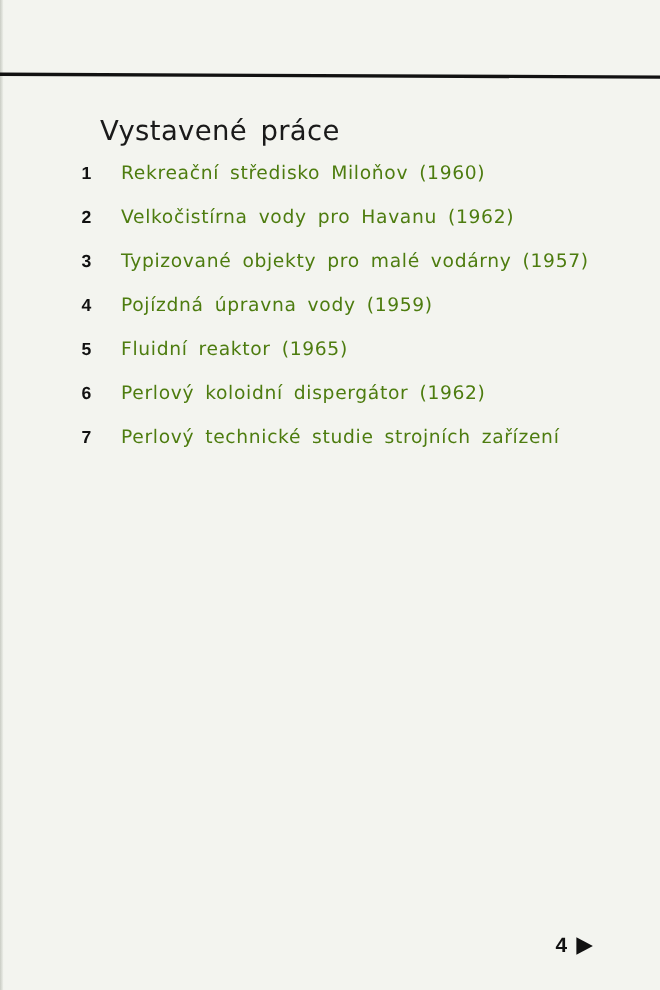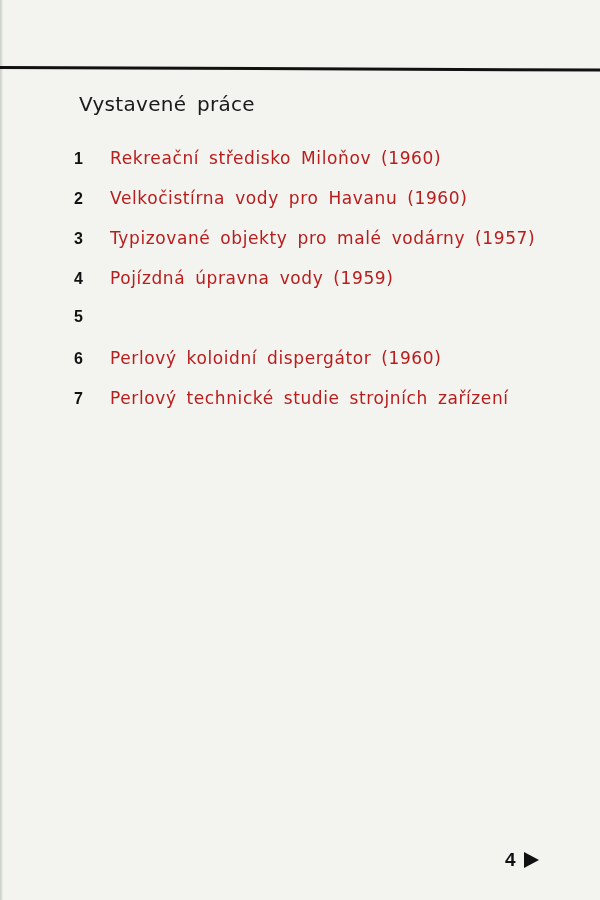--- a/index.html
+++ b/index.html
@@ -28,25 +28,25 @@
       width: 600px;
       height: 3px;
       background: #111;
       transform: rotate(0.25deg);
       transform-origin: left center;
     }
     .title {
       position: absolute;
       left: 79px;
       top: 92px;
-      font-size: 20px;
+      font-size: 25px;
       font-weight: normal;
       letter-spacing: 0.3px;
       word-spacing: 4px;
-      margin: 0;
+      margin: 12px;
       color: #1a1a1a;
     }
     .works-list {
       position: absolute;
       left: 74px;
       top: 148px;
       margin: 0;
       padding: 0;
       list-style: none;
     }
@@ -60,21 +60,21 @@
     }
     .work-num {
       display: inline-block;
       width: 36px;
       font-family: "Liberation Sans", sans-serif;
       font-weight: bold;
       font-size: 16px;
       color: #111;
     }
     .work-title {
-      color: #b91c1c;
+      color: #4d7c0f;
     }
     .page-footer {
       position: absolute;
       left: 505px;
       top: 849px;
       display: flex;
       align-items: center;
       gap: 8px;
     }
     .page-number {
@@ -100,36 +100,37 @@
 
 <h1 class="title">Vystavené práce</h1>
 
 <ul class="works-list">
   <li class="work-item">
     <span class="work-num">1</span>
     <span class="work-title">Rekreační středisko Miloňov (1960)</span>
   </li>
   <li class="work-item">
     <span class="work-num">2</span>
-    <span class="work-title">Velkočistírna vody pro Havanu (1960)</span>
+    <span class="work-title">Velkočistírna vody pro Havanu (1962)</span>
   </li>
   <li class="work-item">
     <span class="work-num">3</span>
     <span class="work-title">Typizované objekty pro malé vodárny (1957)</span>
   </li>
   <li class="work-item">
     <span class="work-num">4</span>
     <span class="work-title">Pojízdná úpravna vody (1959)</span>
   </li>
   <li class="work-item">
     <span class="work-num">5</span>
+    <span class="work-title">Fluidní reaktor (1965)</span>
   </li>
   <li class="work-item">
     <span class="work-num">6</span>
-    <span class="work-title">Perlový koloidní dispergátor (1960)</span>
+    <span class="work-title">Perlový koloidní dispergátor (1962)</span>
   </li>
   <li class="work-item">
     <span class="work-num">7</span>
     <span class="work-title">Perlový technické studie strojních zařízení</span>
   </li>
 </ul>
 
 <div class="page-footer">
   <span class="page-number">4</span>
   <span class="next-arrow"></span>

